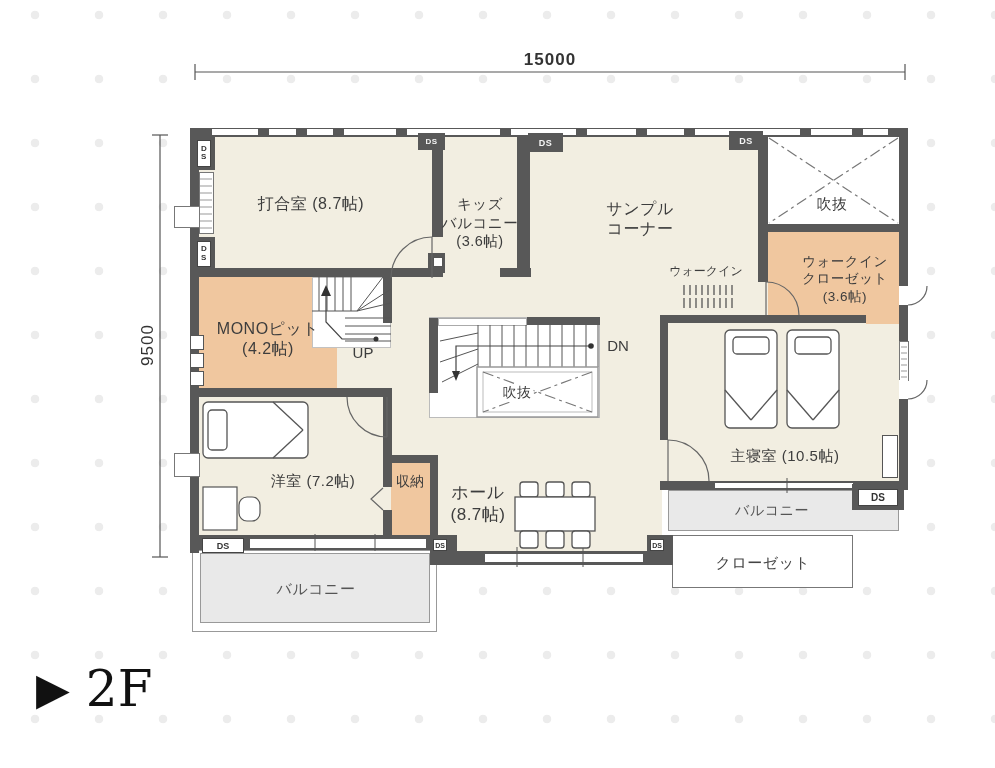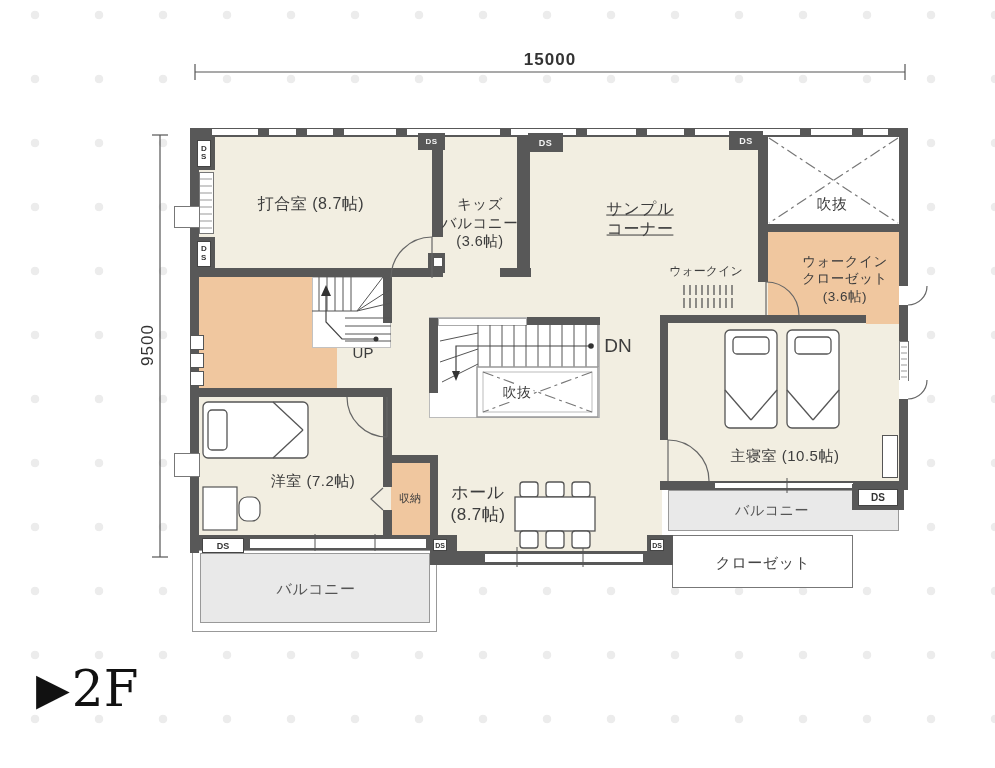--- a/index.html
+++ b/index.html
@@ -15,21 +15,21 @@
   .lbl{position:absolute;transform:translate(-50%,-50%);white-space:pre-line;text-align:center;
     color:#3d3d3d;line-height:1.28;letter-spacing:.5px;}
   .ds-dark{position:absolute;background:#585858;display:flex;align-items:center;justify-content:center;}
   .ds-white{background:#fff;border:1px solid #444;box-sizing:border-box;color:#333;
     display:flex;align-items:center;justify-content:center;font-weight:bold;}
   .ds-top{position:absolute;background:#585858;color:#f5f5f5;display:flex;align-items:center;
     justify-content:center;font-weight:bold;letter-spacing:.5px;}
   svg{position:absolute;left:0;top:0;}
   #floor-marker{position:absolute;left:36px;top:664px;display:flex;align-items:center;color:#111;}
   #floor-marker .tri{font-size:44px;font-family:"DejaVu Sans",sans-serif;line-height:1;}
-  #floor-marker .fl{font-size:50px;font-family:"DejaVu Serif","Liberation Serif",serif;line-height:1;margin-left:2px;}
+  #floor-marker .fl{font-size:50px;font-family:"DejaVu Serif","Liberation Serif",serif;line-height:1;margin-left:16px;}
 </style>
 </head>
 <body>
 
 <div id="canvas">
 
   <div class="floor" style="left:199px;top:137px;width:700px;height:344px;background:#f2eee1;"></div>
   <div class="floor" style="left:199px;top:481px;width:463px;height:72px;background:#f2eee1;"></div>
   <div class="floor" style="left:768px;top:137px;width:131px;height:87px;background:#fff;"></div>
   <div class="floor" style="left:768px;top:232px;width:131px;height:83px;background:#f0c79f;"></div>
@@ -296,33 +296,35 @@
       <rect x="520" y="531" width="18" height="17" rx="3"></rect>
       <rect x="546" y="531" width="18" height="17" rx="3"></rect>
       <rect x="572" y="531" width="18" height="17" rx="3"></rect>
     </g>
   </svg>
 
   <div class="lbl" style="left:311px;top:204px;font-size:16px;">打合室 (8.7帖)</div>
   <div class="lbl" style="left:480px;top:223px;font-size:14.5px;">キッズ
 バルコニー
 (3.6帖)</div>
-  <div class="lbl" style="left:640px;top:219px;font-size:16px;text-decoration:underline;">サンプル
+  <div class="lbl" style="left:640px;top:219px;font-size:16px;">サンプル
 コーナー</div>
   <div class="lbl" style="left:832px;top:204px;font-size:15px;background:#fff;padding:0 3px;">吹抜</div>
   <div class="lbl" style="left:845px;top:279px;font-size:13.5px;">ウォークイン
 クローゼット
 (3.6帖)</div>
   <div class="lbl" style="left:706px;top:272px;font-size:12px;letter-spacing:0;">ウォークイン</div>
+  <div class="lbl" style="left:268px;top:339px;font-size:16px;">MONOピット
+(4.2帖)</div>
   <div class="lbl" style="left:363px;top:353px;font-size:15px;letter-spacing:0;">UP</div>
-  <div class="lbl" style="left:618px;top:346px;font-size:19px;letter-spacing:0;text-align:center;">DN</div>
+  <div class="lbl" style="left:618px;top:346px;font-size:15px;letter-spacing:0;text-align:center;">DN</div>
   <div class="lbl" style="left:517px;top:393px;font-size:14px;background:#fff;padding:0 2px;">吹抜</div>
   <div class="lbl" style="left:785px;top:456px;font-size:15px;">主寝室 (10.5帖)</div>
   <div class="lbl" style="left:313px;top:481px;font-size:15px;">洋室 (7.2帖)</div>
-  <div class="lbl" style="left:410px;top:498px;font-size:11px;letter-spacing:0;">収納</div>
+  <div class="lbl" style="left:410px;top:482px;font-size:14px;letter-spacing:0;">収納</div>
   <div class="lbl" style="left:478px;top:504px;font-size:17px;">ホール
 (8.7帖)</div>
   <div class="lbl" style="left:316px;top:589px;font-size:15px;color:#555;">バルコニー</div>
   <div class="lbl" style="left:772px;top:511px;font-size:14px;color:#555;">バルコニー</div>
   <div class="lbl" style="left:763px;top:563px;font-size:15px;color:#444;">クローゼット</div>
 
   <div class="lbl" style="left:550px;top:60px;font-size:17px;letter-spacing:1px;color:#333;font-weight:bold;">15000</div>
   <div class="lbl" style="left:148px;top:345px;font-size:17px;letter-spacing:1px;color:#333;transform:translate(-50%,-50%) rotate(-90deg);">9500</div>
 
   <div id="floor-marker">

